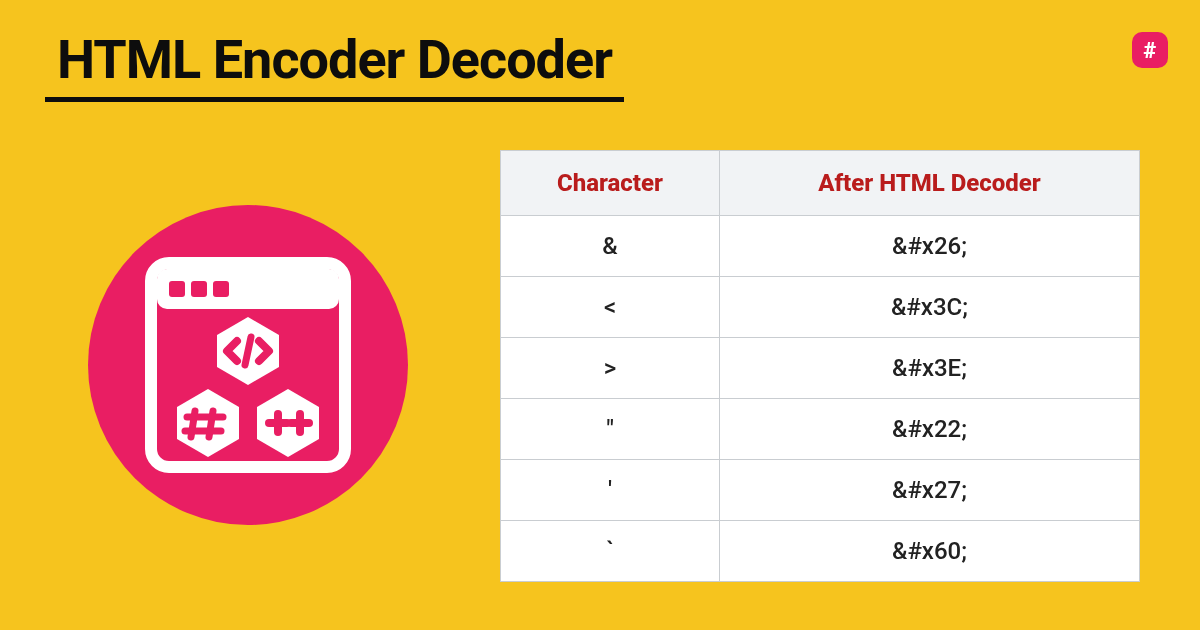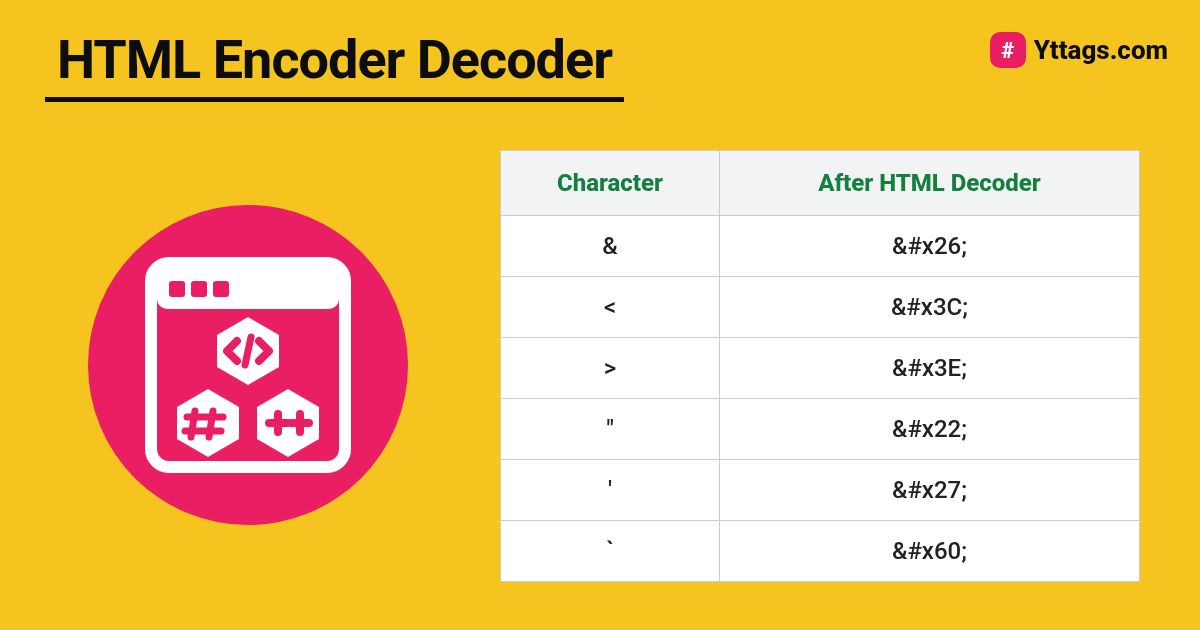--- a/index.html
+++ b/index.html
@@ -75,41 +75,40 @@
       background: #fff;
     }
     table {
       width: 100%;
       border-collapse: collapse;
       font-size: 24px;
     }
     th {
       background: #f1f3f5;
       font-weight: 800;
-      color: #15803d;
+      color: #b91c1c;
       padding: 18px 10px;
       border: 1px solid #c9cdd1;
       text-align: center;
     }
     td {
       padding: 16px 10px;
       border: 1px solid #c9cdd1;
       text-align: center;
       color: #222;
       font-weight: 500;
     }
   </style>
 </head>
 <body>
 
 <div class="title">HTML Encoder Decoder</div>
 
 <div class="brand">
   <div class="brand-icon">#</div>
-  <div class="brand-text">Yttags.com</div>
 </div>
 
 <div class="circle-icon">
   <svg class="window-frame" viewBox="0 0 210 220">
 
     <rect x="8" y="8" width="194" height="204" rx="18" ry="18" fill="none" stroke="#fff" stroke-width="12"></rect>
 
     <rect x="14" y="14" width="182" height="40" rx="10" ry="10" fill="#fff"></rect>
 
     <rect x="26" y="26" width="16" height="16" rx="3" fill="#e91e63"></rect>

